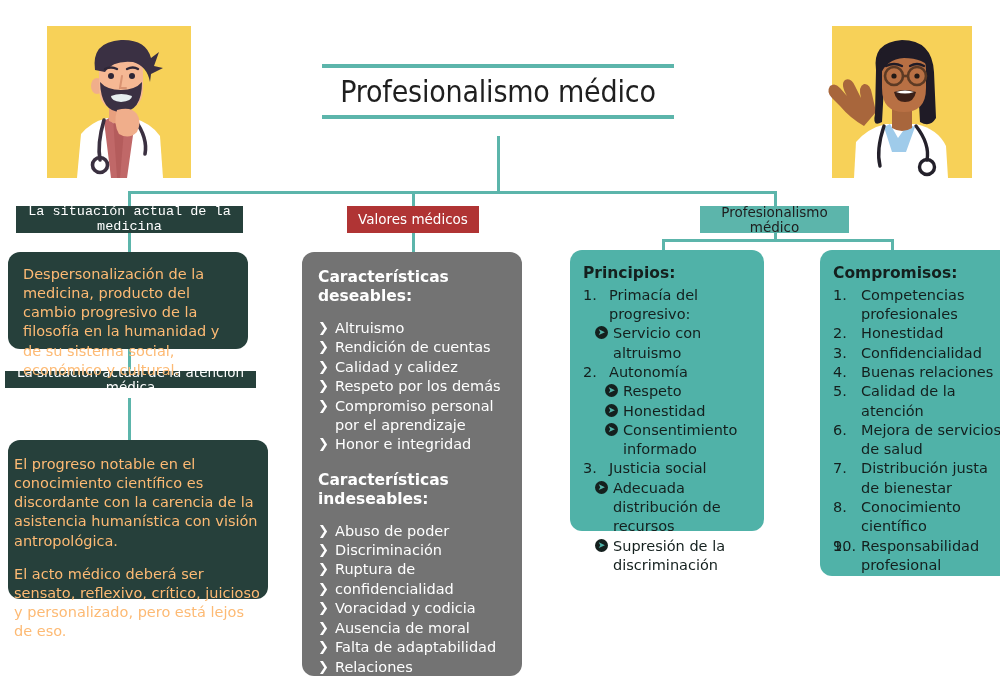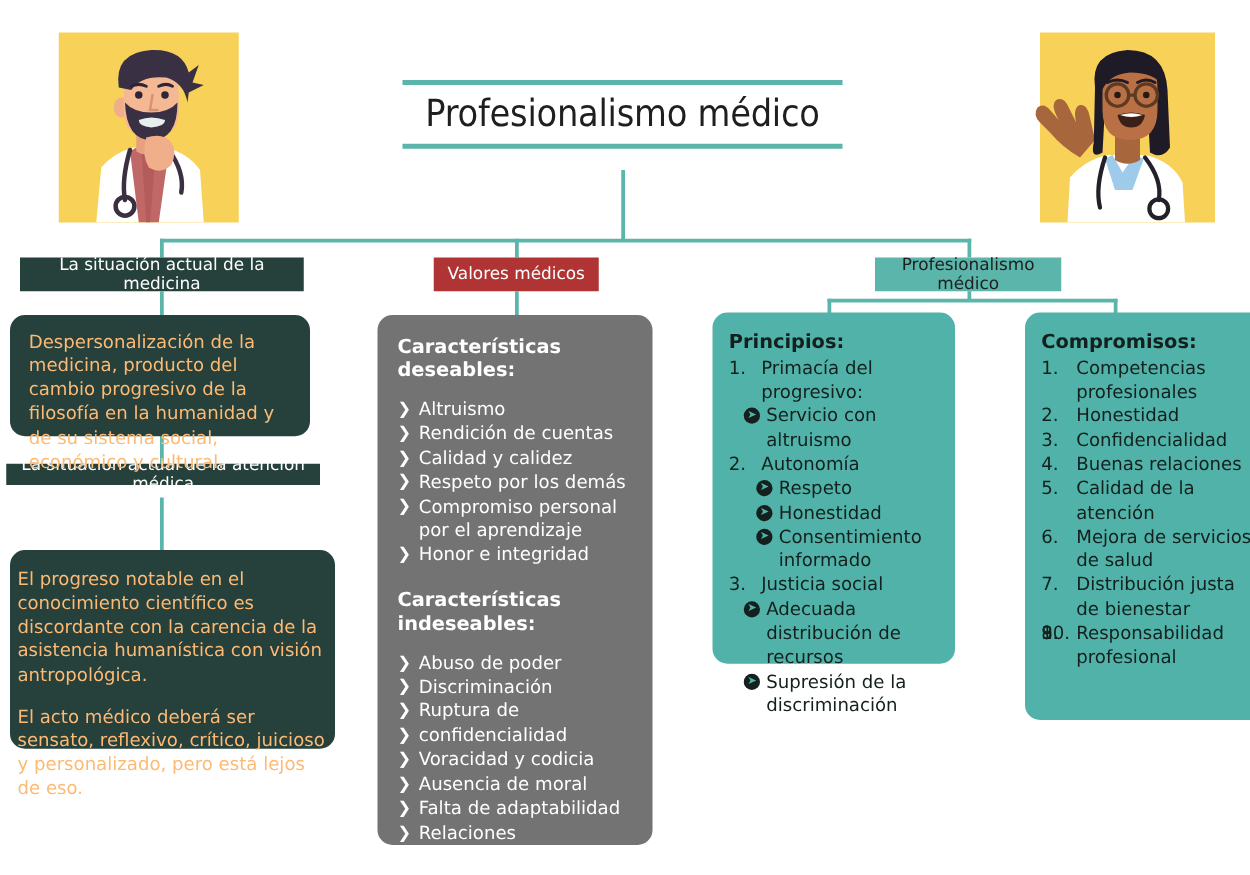--- a/index.html
+++ b/index.html
@@ -160,21 +160,21 @@
     <div id="title-text">Profesionalismo médico</div>
     <div class="rule bot"></div>
   </div>
 
   <div class="conn" style="left:497px;top:136px;width:3px;height:56px;"></div>
   <div class="conn" style="left:128px;top:191px;width:649px;height:3px;"></div>
   <div class="conn" style="left:128px;top:191px;width:3px;height:15px;"></div>
   <div class="conn" style="left:412px;top:191px;width:3px;height:15px;"></div>
   <div class="conn" style="left:774px;top:191px;width:3px;height:15px;"></div>
 
-  <div class="chip dark" style="left:16px;top:206px;width:227px;height:27px;">La situación actual de la medicina</div>
+  <div class="chip dark" style="left:16px;top:206px;width:227px;height:27px;font-family:Liberation Mono, monospace;">La situación actual de la medicina</div>
 
   <div class="chip red" style="left:347px;top:206px;width:132px;height:27px;">Valores médicos</div>
 
   <div class="chip teal" style="left:700px;top:206px;width:149px;height:27px;">Profesionalismo médico</div>
 
   <div class="conn" style="left:128px;top:233px;width:3px;height:20px;"></div>
   <div class="conn" style="left:128px;top:348px;width:3px;height:23px;"></div>
   <div class="conn" style="left:128px;top:398px;width:3px;height:43px;"></div>
 
   <div class="chip dark" style="left:5px;top:371px;width:251px;height:17px;">La situación actual de la atención médica</div>
@@ -254,19 +254,19 @@
   <div class="card teal" style="left:792px;top:250px;width:194px;height:326px;padding:14px 13px;margin-left:28px;">
     <div class="hdr tight" style="margin-bottom:3px;">Compromisos:</div>
     <ol class="num">
       <li class="wide"><span class="n">1.</span><span>Competencias profesionales</span></li>
       <li class="wide"><span class="n">2.</span><span>Honestidad</span></li>
       <li class="wide"><span class="n">3.</span><span>Confidencialidad</span></li>
       <li class="wide"><span class="n">4.</span><span>Buenas relaciones</span></li>
       <li class="wide"><span class="n">5.</span><span>Calidad de la atención</span></li>
       <li class="wide"><span class="n">6.</span><span>Mejora de servicios de salud</span></li>
       <li class="wide"><span class="n">7.</span><span>Distribución justa de bienestar</span></li>
-      <li class="wide"><span class="n">8.</span></li>
+      <li class="wide"><span class="n">8.</span><span>Conocimiento científico</span></li>
       <li class="wide"><span class="n">9.</span></li>
       <li class="wide"><span class="n">10.</span><span>Responsabilidad profesional</span></li>
     </ol>
   </div>
 
 </div>
 
 </body></html>

